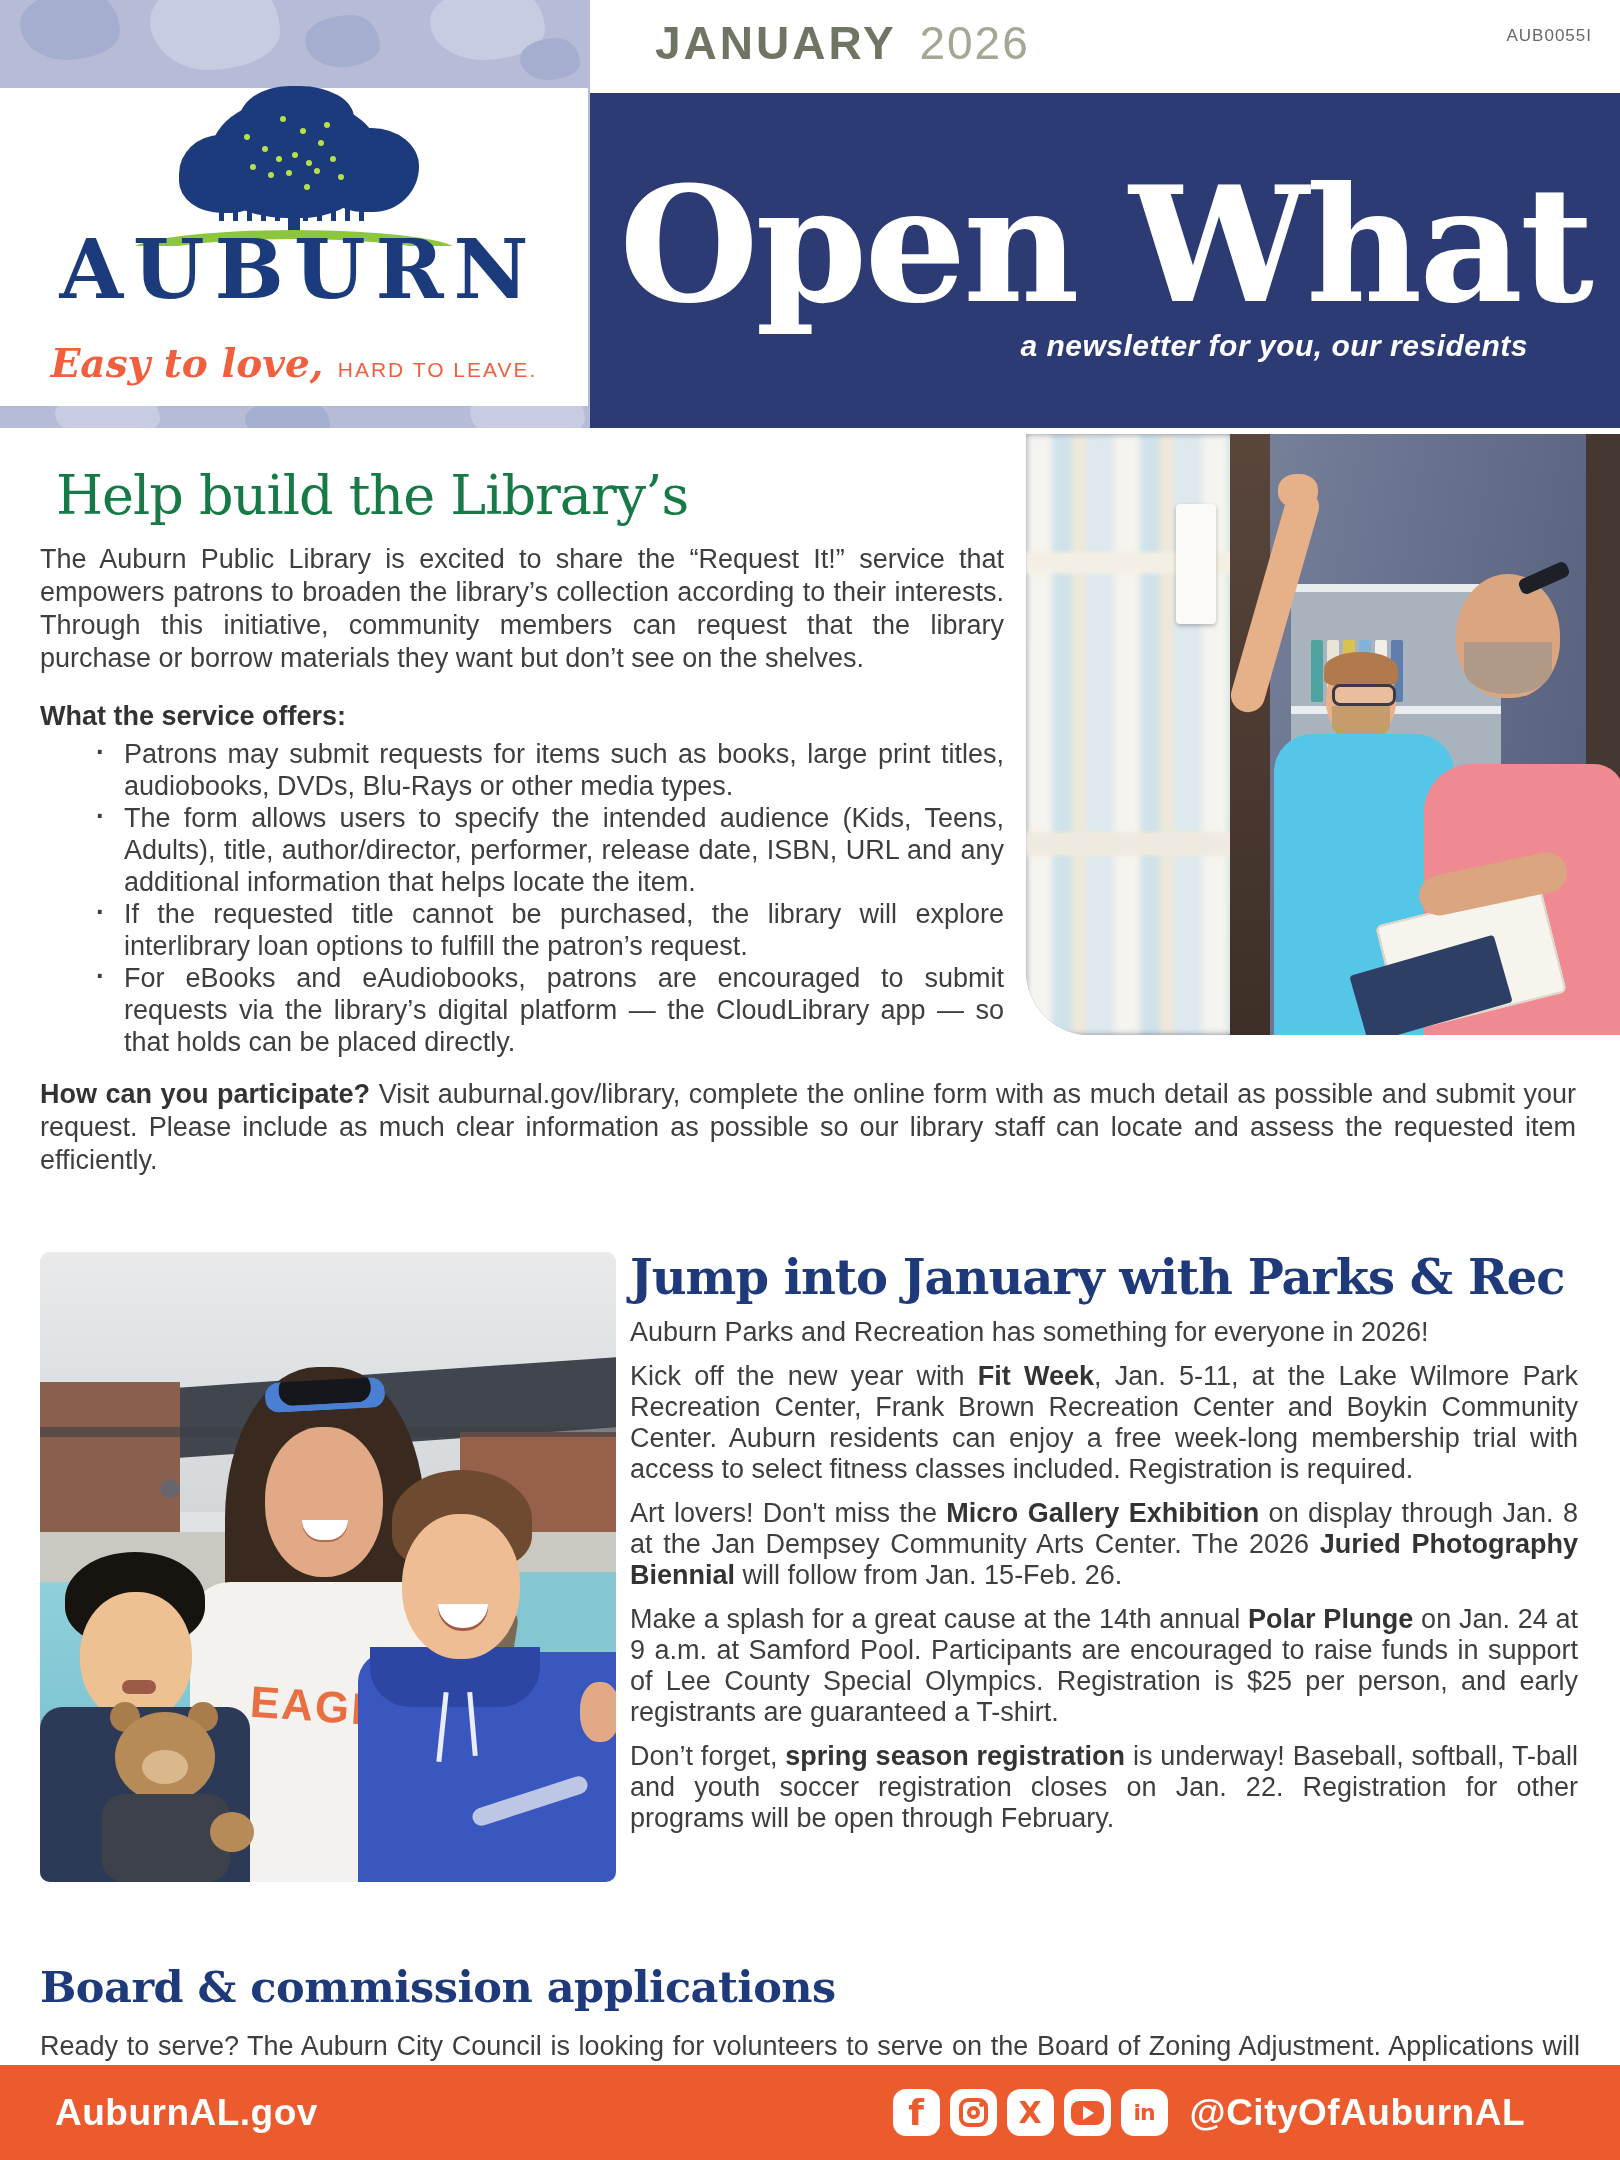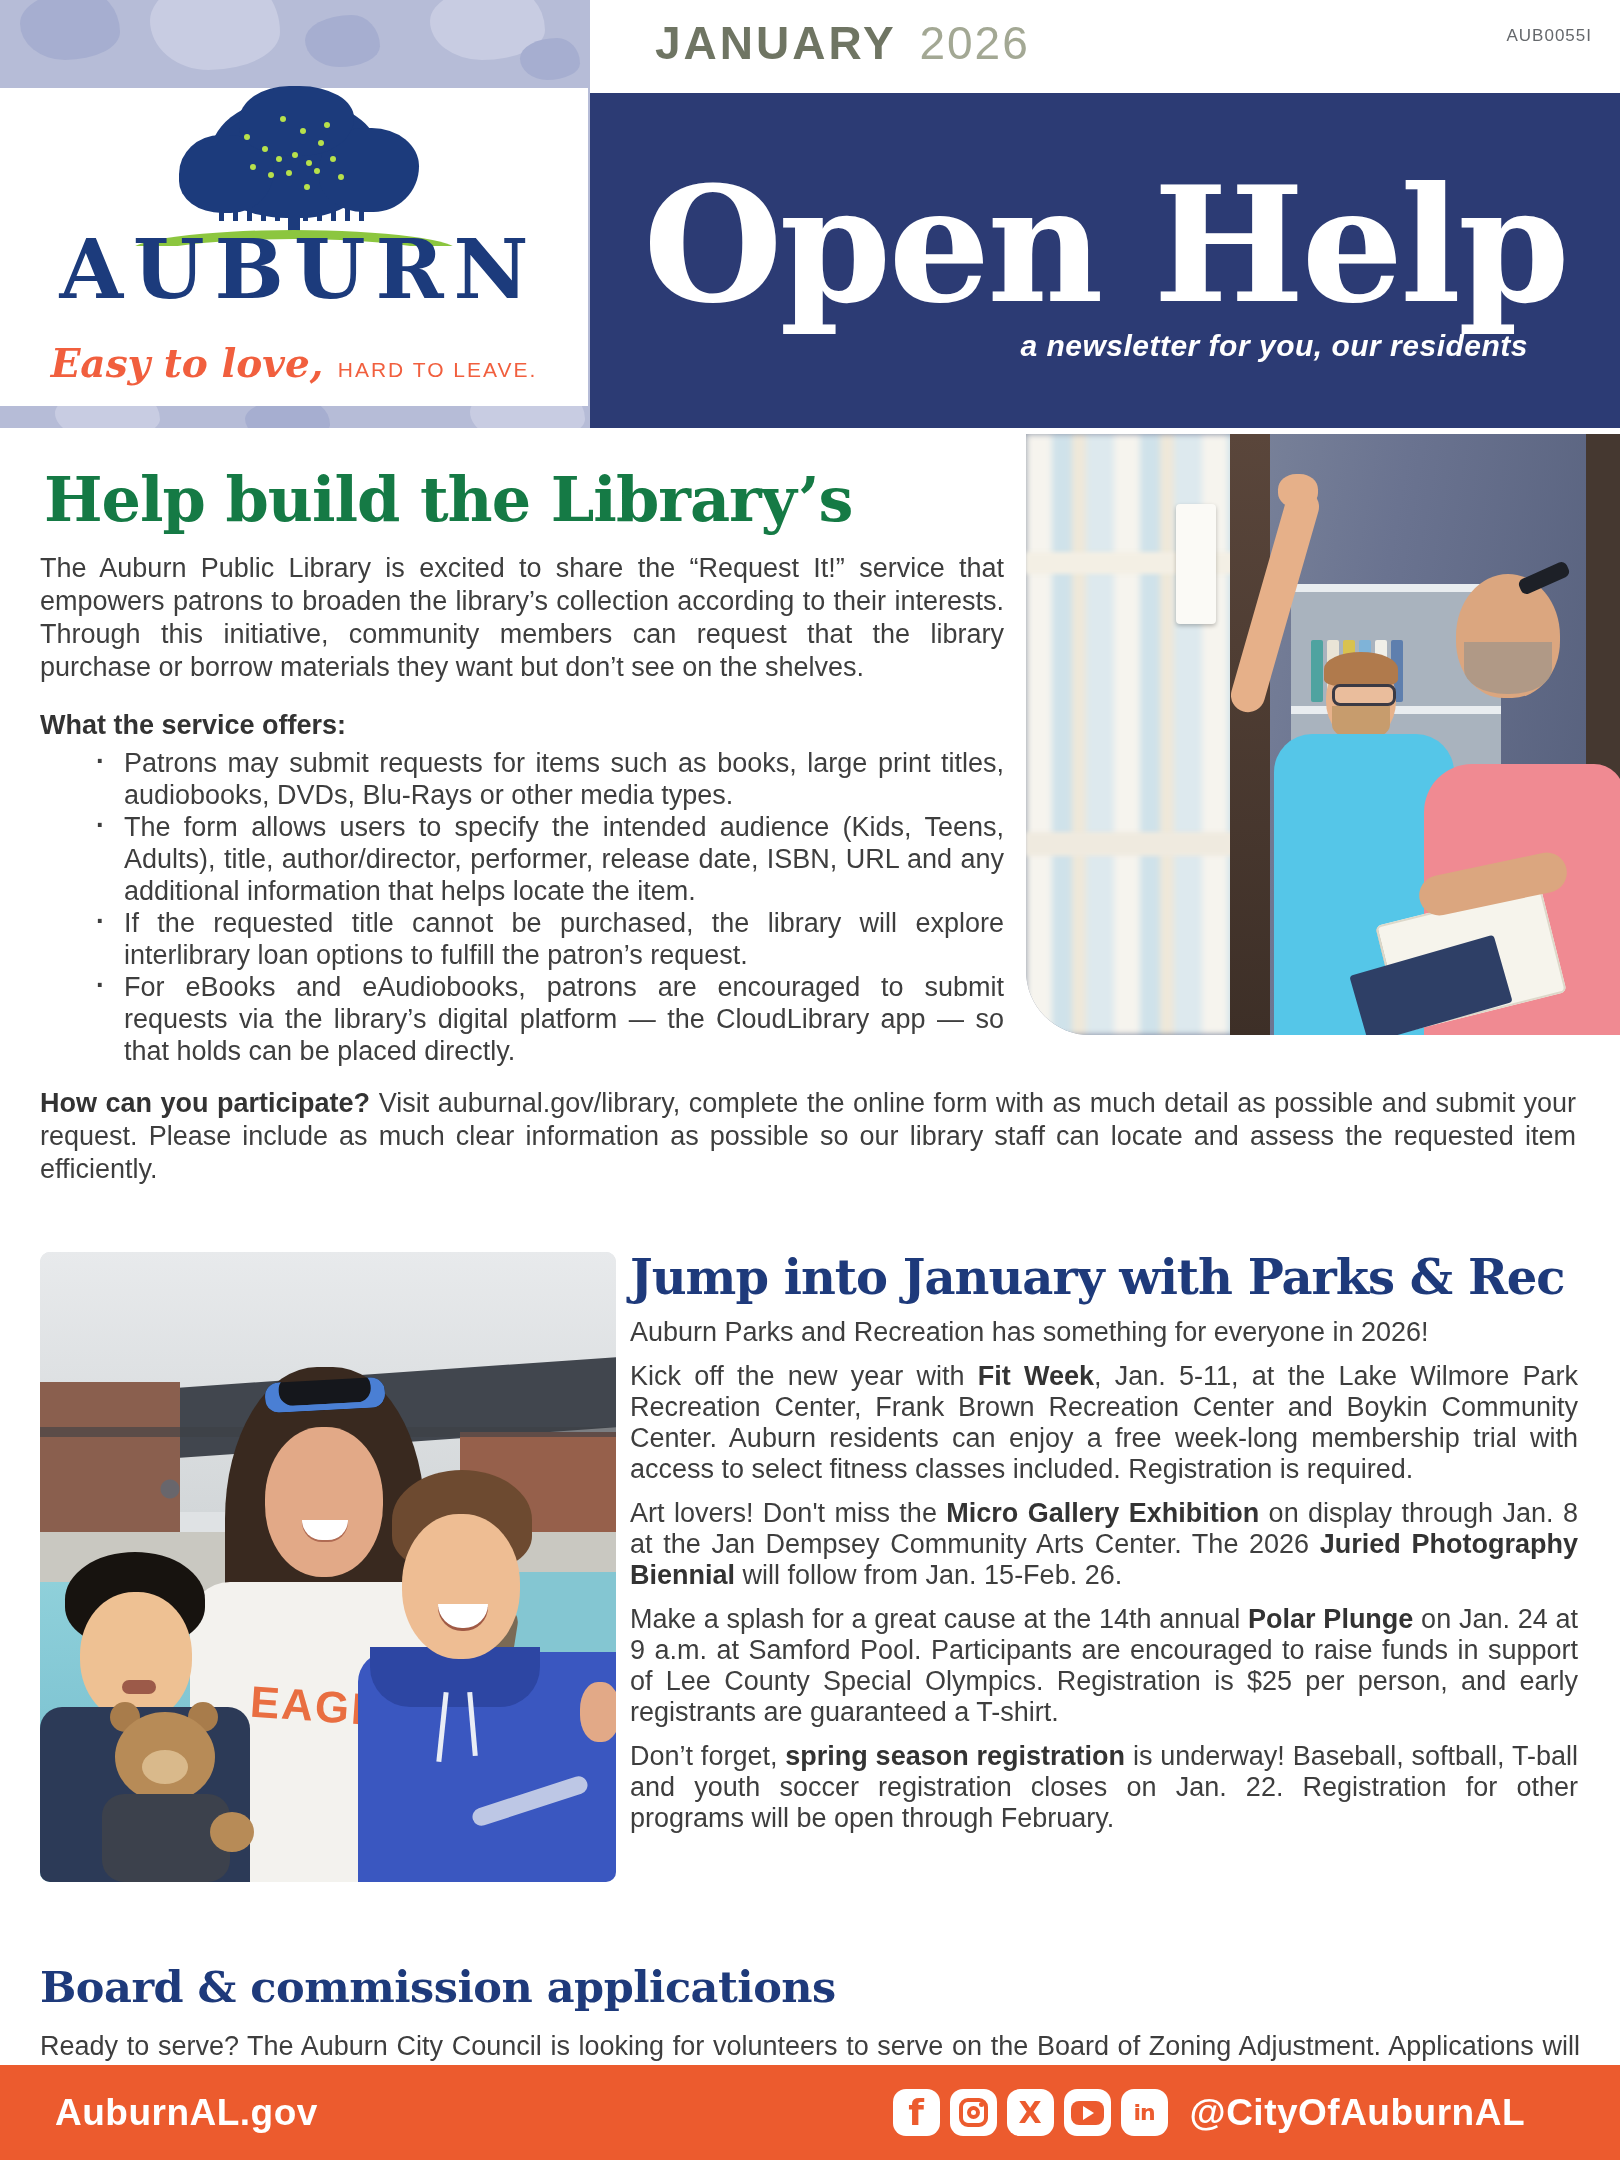--- a/index.html
+++ b/index.html
@@ -70,21 +70,21 @@
   #m1-torso{left:248px;top:300px;width:180px;height:301px;background:#55c6e8;border-radius:38px 38px 0 0;}
   #m2-torso{left:398px;top:330px;width:200px;height:271px;background:#f08a92;border-radius:48px 30px 0 0;}
   #m2-head{left:430px;top:140px;width:104px;height:124px;background:#dba67f;border-radius:50% 50% 46% 46%;}
   #m2-beard{left:438px;top:208px;width:88px;height:52px;background:#a89787;border-radius:0 0 48% 48%;opacity:.85;}
   #m2-sunglasses{left:492px;top:136px;width:52px;height:16px;background:#1d2027;border-radius:6px;transform:rotate(-24deg);}
   #m2-arm{left:392px;top:430px;width:150px;height:40px;background:#dba67f;border-radius:20px;transform:rotate(-12deg);}
   #book-open{left:360px;top:470px;width:170px;height:110px;background:#f6f4ec;border-radius:6px;transform:rotate(-14deg);
     box-shadow:inset 0 0 0 2px #ddd8ca, inset 85px 0 0 -83px #b9b4a4;}
   #book-navy{left:330px;top:520px;width:150px;height:70px;background:#2e3f66;border-radius:4px;transform:rotate(-16deg);}
 
-  #lib-title{margin:32px 4px 18px;font-weight:bold;font-size:62px;line-height:1.1;letter-spacing:-1px;color:var(--heading_green,#157a45);}
+  #lib-title{margin:32px 16px 18px;font-weight:normal;font-size:54px;line-height:1.1;letter-spacing:-1px;color:var(--heading_green,#157a45);}
   #lib-title span{display:block;}
   .bodytext{font-size:27px;line-height:33px;text-align:justify;color:var(--body_text,#3e3e3e);}
   #lib-intro{margin:0 44px 0 0;}
   #lib-offers{margin:26px 44px 6px 0;font-size:27px;font-weight:bold;color:#333;}
   #lib-bullets{margin:0 44px 16px 0;padding:0;list-style:none;}
   #lib-bullets li{position:relative;padding-left:84px;font-size:27px;line-height:32px;text-align:justify;}
   #lib-bullets li::before{content:"·";position:absolute;left:56px;top:-2px;font-weight:bold;}
   #lib-participate{margin:20px 44px 0 0;}
   b{font-weight:bold;color:#333;}
 
@@ -199,21 +199,21 @@
 
   <div id="issue-band">
     <div id="issue-date">
       <span id="issue-month">JANUARY</span>
       <span id="issue-year">2026</span>
     </div>
     <div id="issue-code">AUB0055I</div>
   </div>
 
   <div id="banner">
-    <div id="banner-title" class="serif">Open Help</div>
+    <div id="banner-title" class="serif">Open What</div>
     <div id="banner-sub">a newsletter for you, our residents</div>
   </div>
 
   <div id="article-library">
     <div id="lib-photo">
       <div class="lp" id="lib-blur"></div>
       <div class="lp" id="lib-shelfband1"></div>
       <div class="lp" id="lib-shelfband2"></div>
       <div class="lp" id="lib-label"></div>
       <div class="lp" id="lib-upright"></div>

